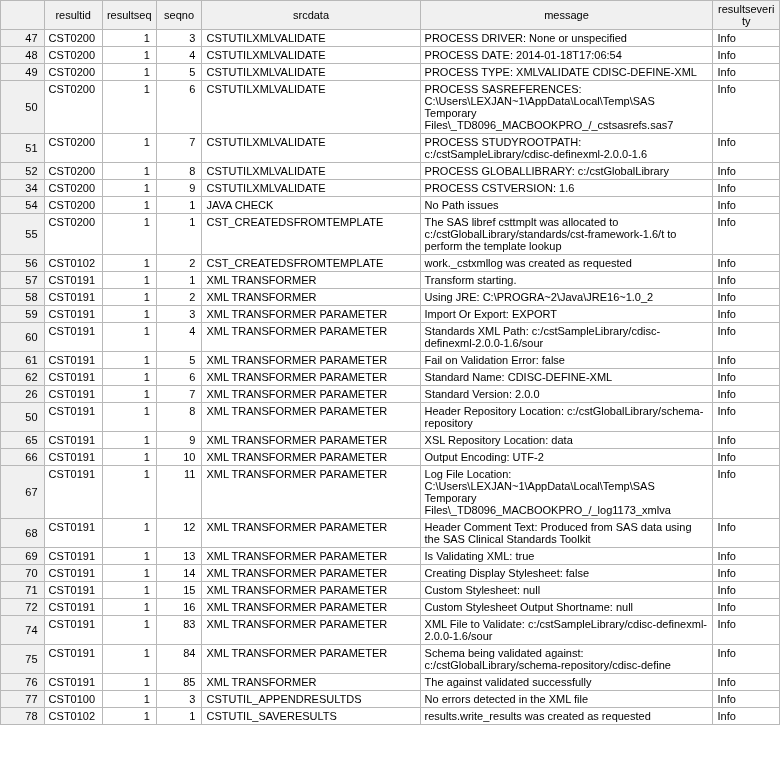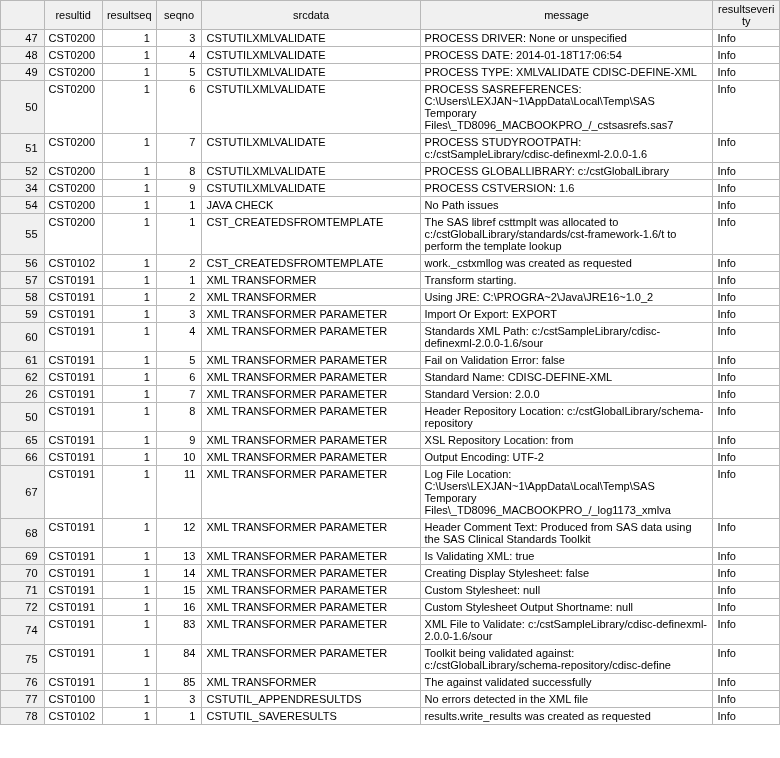--- a/index.html
+++ b/index.html
@@ -238,21 +238,21 @@
         <td class="txt">XML TRANSFORMER PARAMETER</td>
         <td class="txt">Header Repository Location: c:/cstGlobalLibrary/schema-repository</td>
         <td class="txt">Info</td>
       </tr>
       <tr>
         <td class="rowhdr">65</td>
         <td class="txt">CST0191</td>
         <td class="num">1</td>
         <td class="num">9</td>
         <td class="txt">XML TRANSFORMER PARAMETER</td>
-        <td class="txt">XSL Repository Location: from</td>
+        <td class="txt">XSL Repository Location: data</td>
         <td class="txt">Info</td>
       </tr>
       <tr>
         <td class="rowhdr">66</td>
         <td class="txt">CST0191</td>
         <td class="num">1</td>
         <td class="num">10</td>
         <td class="txt">XML TRANSFORMER PARAMETER</td>
         <td class="txt">Output Encoding: UTF-2</td>
         <td class="txt">Info</td>
@@ -319,21 +319,21 @@
         <td class="txt">XML TRANSFORMER PARAMETER</td>
         <td class="txt">XML File to Validate: c:/cstSampleLibrary/cdisc-definexml-2.0.0-1.6/sour</td>
         <td class="txt">Info</td>
       </tr>
       <tr>
         <td class="rowhdr">75</td>
         <td class="txt">CST0191</td>
         <td class="num">1</td>
         <td class="num">84</td>
         <td class="txt">XML TRANSFORMER PARAMETER</td>
-        <td class="txt">Toolkit being validated against: c:/cstGlobalLibrary/schema-repository/cdisc-define</td>
+        <td class="txt">Schema being validated against: c:/cstGlobalLibrary/schema-repository/cdisc-define</td>
         <td class="txt">Info</td>
       </tr>
       <tr>
         <td class="rowhdr">76</td>
         <td class="txt">CST0191</td>
         <td class="num">1</td>
         <td class="num">85</td>
         <td class="txt">XML TRANSFORMER</td>
         <td class="txt">The against validated successfully</td>
         <td class="txt">Info</td>

